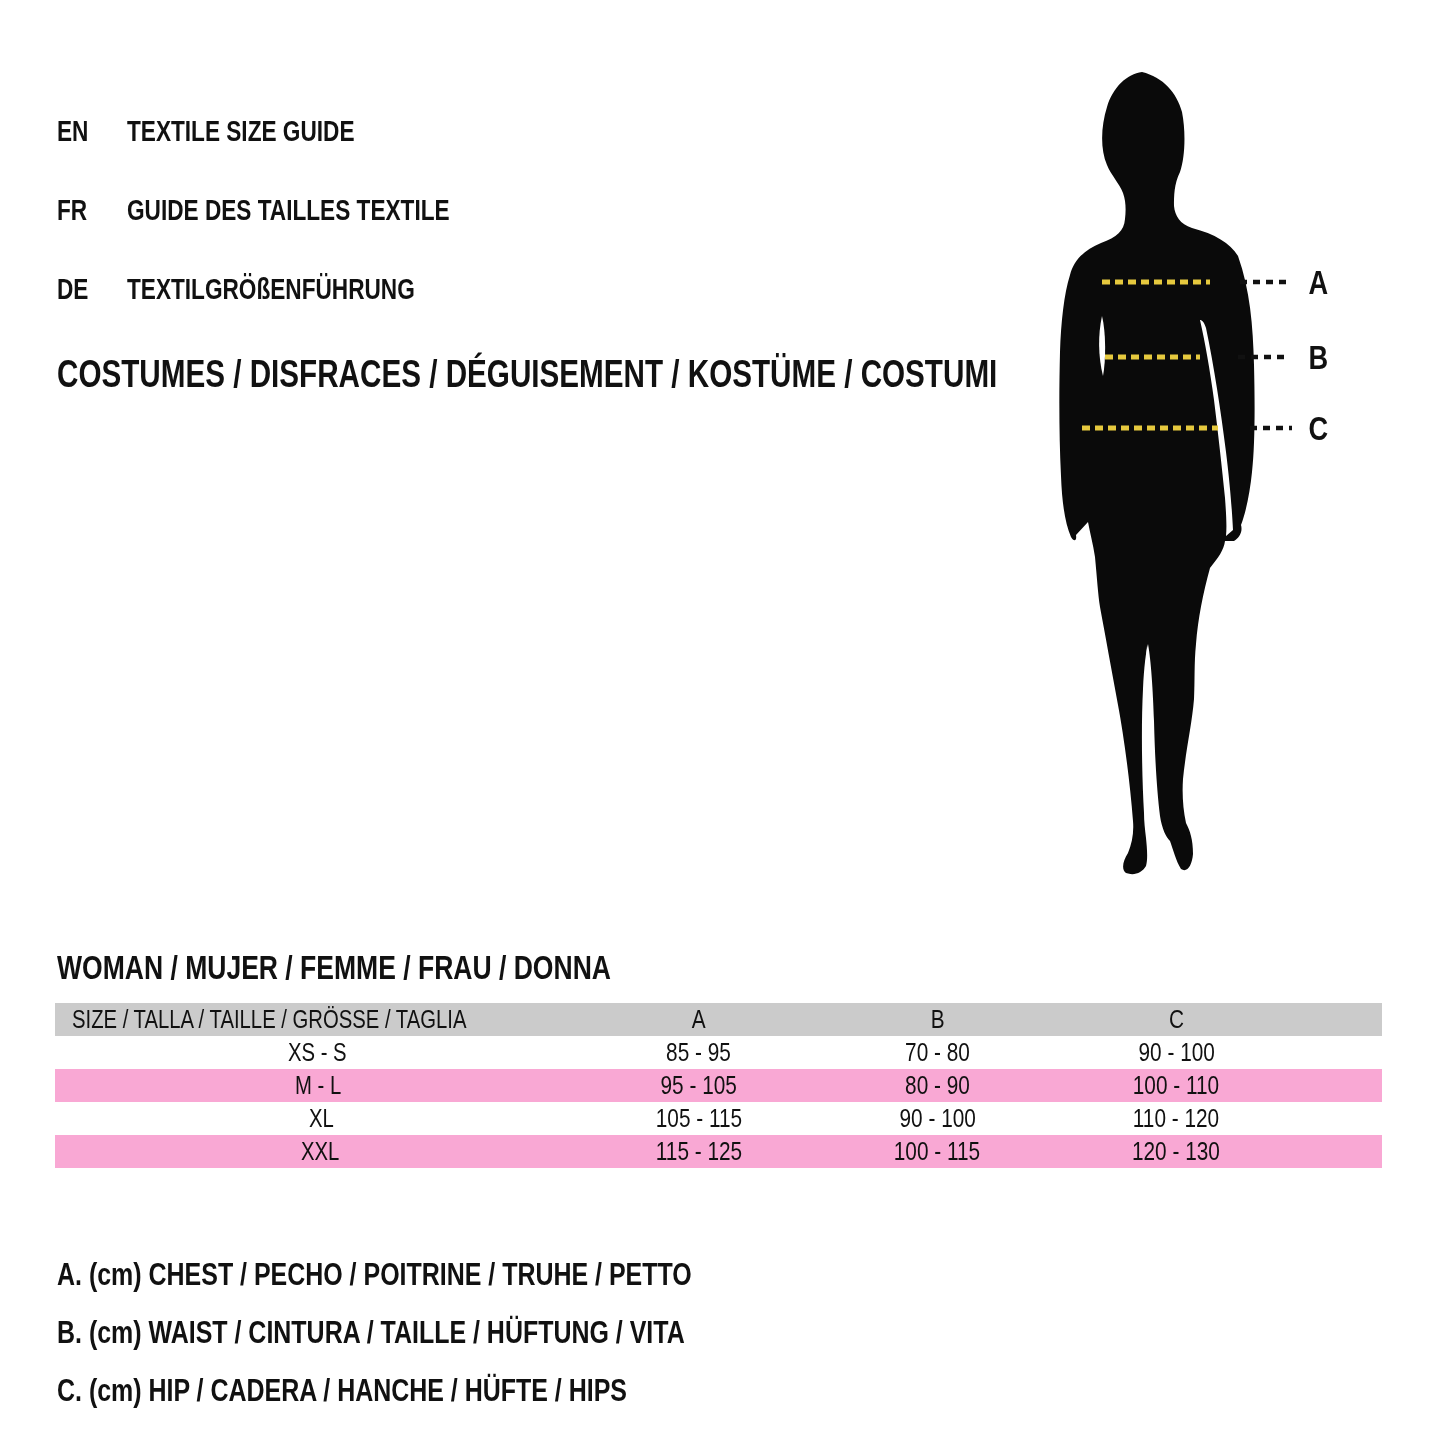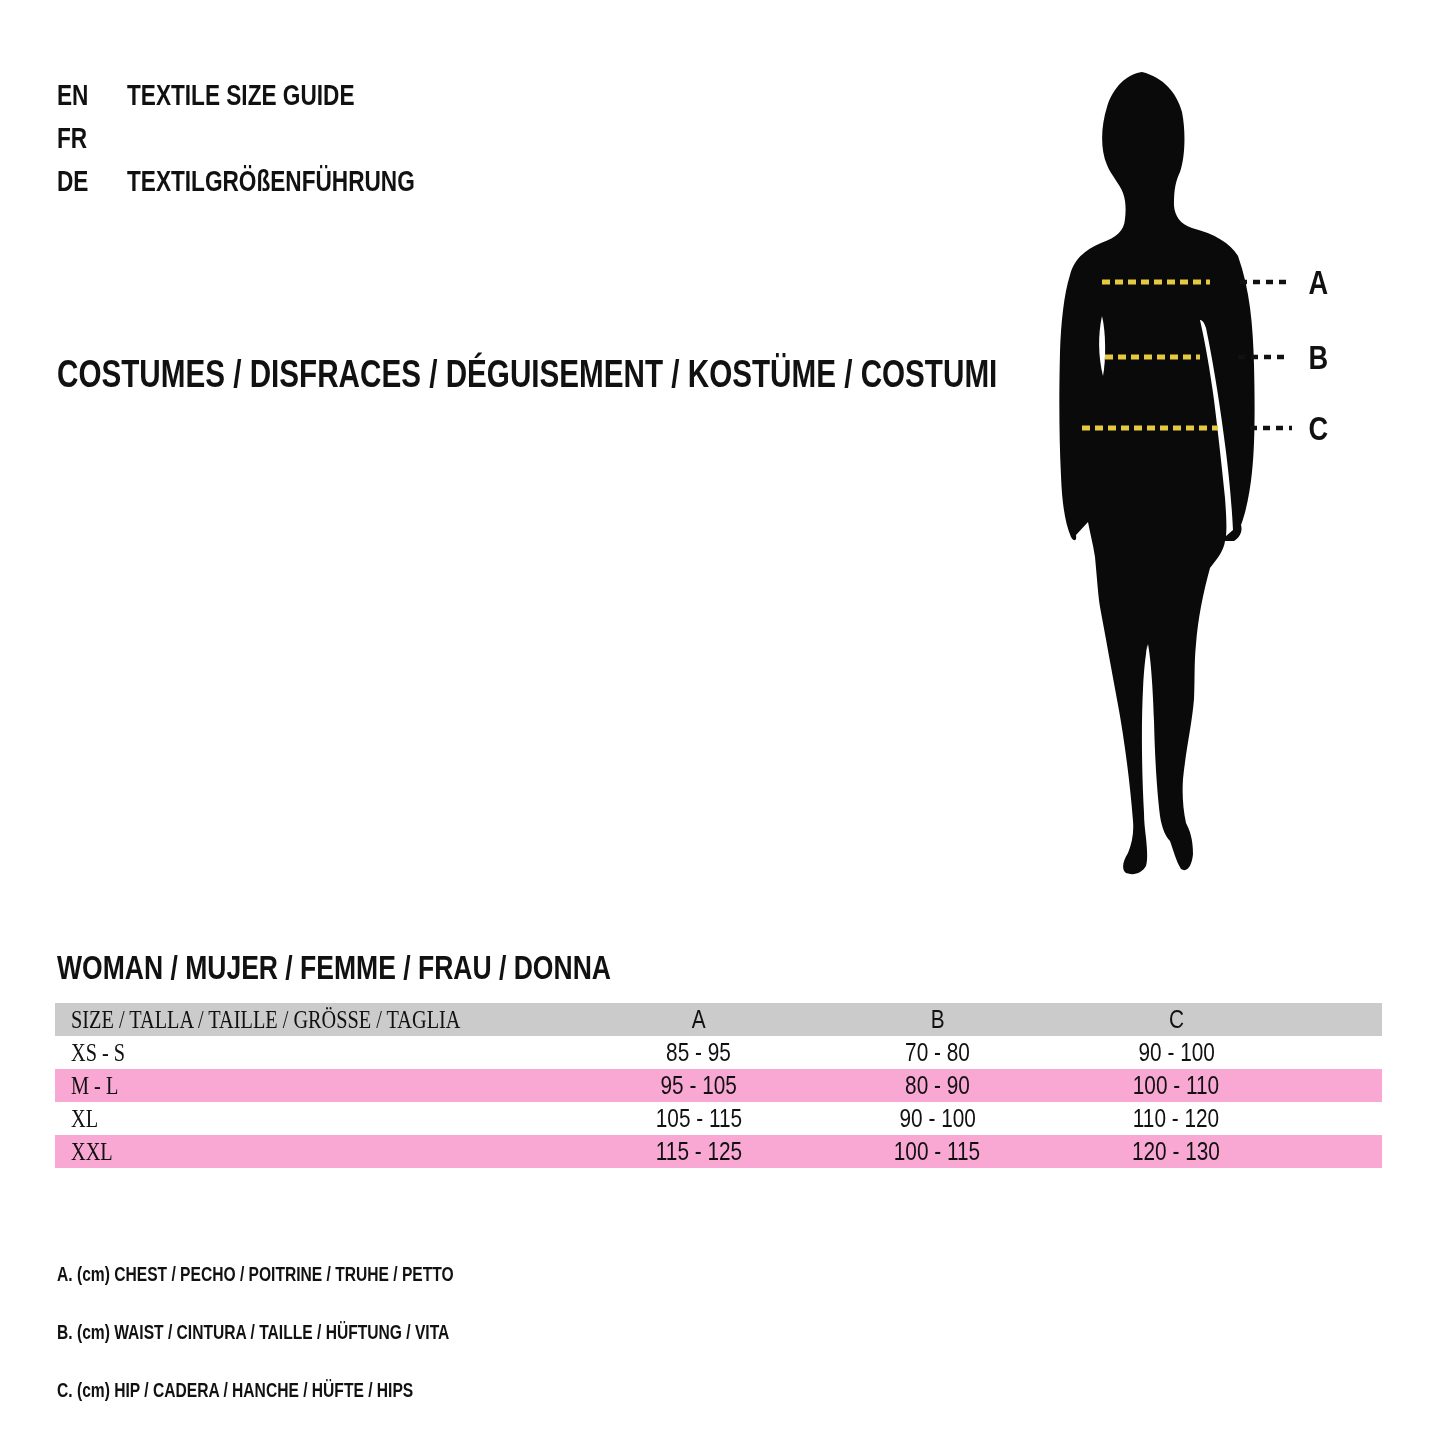--- a/index.html
+++ b/index.html
@@ -7,21 +7,21 @@
   body {
     width:1445px; height:1444px; position:relative; overflow:hidden;
     font-family:"Liberation Sans", sans-serif; color:#111111;
   }
   
   .cx  { display:inline-block; transform:scaleX(0.78); transform-origin:0 50%; white-space:nowrap; }
   .cxc { display:inline-block; transform:scaleX(0.80); transform-origin:50% 50%; white-space:nowrap; }
 
   
   .lang-block { position:absolute; left:57px; top:74px; }
-  .lang-row   { display:flex; align-items:center; height:43px; font-size:29px; font-weight:700; }
+  .lang-row   { display:flex; align-items:center; height:43px; font-size:29px; font-weight:700;margin-top:36px; }
   .lang-code  { width:70px; flex:0 0 70px; }
 
   
   .category-title { position:absolute; left:57px; top:329px; font-size:38px; font-weight:700;margin-top:24px; }
 
   
   .diagram { position:absolute; left:1030px; top:60px; width:340px; height:840px; }
   .diagram svg { position:absolute; left:0; top:0; }
   .measure-label { position:absolute; left:266px; width:44px; height:42px;
                    display:flex; align-items:center; justify-content:center;
@@ -29,37 +29,38 @@
   .measure-label.la { top:201px; } .measure-label.lb { top:276px; } .measure-label.lc { top:347px; }
 
   
   .section-title { position:absolute; left:57px; top:948px; font-size:34px; font-weight:700;text-align:center; }
 
   
   .size-table { position:absolute; left:55px; top:1003px; width:1327px; font-size:26px; }
   .trow { display:grid; grid-template-columns:39.5% 18% 18% 18% 6.5%; height:33px; align-items:center; }
   .trow.head { background:#cbcbcb; }
   .trow.alt  { background:#f9a8d4; }
-  .trow .c0 { text-align:left; padding-left:16px;font-family:Liberation Serif, serif; }
+  .trow .c0 { text-align:center; padding-left:16px; }
   .trow .cn { text-align:center; }
 
   
   .legend { position:absolute; left:57px; top:1245px; }
-  .legend-line { height:58px; display:flex; align-items:center; font-size:20px; font-weight:700;text-align:right; }
+  .legend-line { height:58px; display:flex; align-items:center; font-size:32px; font-weight:700;text-align:right; }
 </style>
 </head>
 <body>
 
 <section class="lang-block">
   <div class="lang-row">
     <span class="lang-code"><span class="cx">EN</span></span>
     <span class="lang-label"><span class="cx">TEXTILE SIZE GUIDE</span></span>
   </div>
   <div class="lang-row">
     <span class="lang-code"><span class="cx">FR</span></span>
+    <span class="lang-label"><span class="cx">GUIDE DES TAILLES TEXTILE</span></span>
   </div>
   <div class="lang-row">
     <span class="lang-code"><span class="cx">DE</span></span>
     <span class="lang-label"><span class="cx">TEXTILGRÖßENFÜHRUNG</span></span>
   </div>
 </section>
 
 <h1 class="category-title"><span class="cx">COSTUMES / DISFRACES / DÉGUISEMENT / KOSTÜME / COSTUMI</span></h1>
 
 <div class="diagram">

